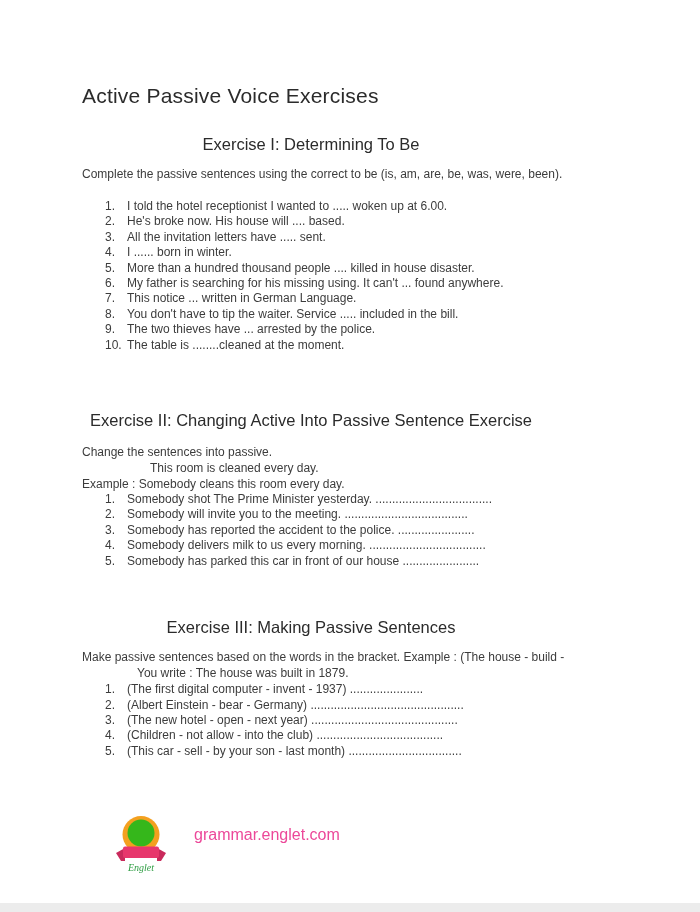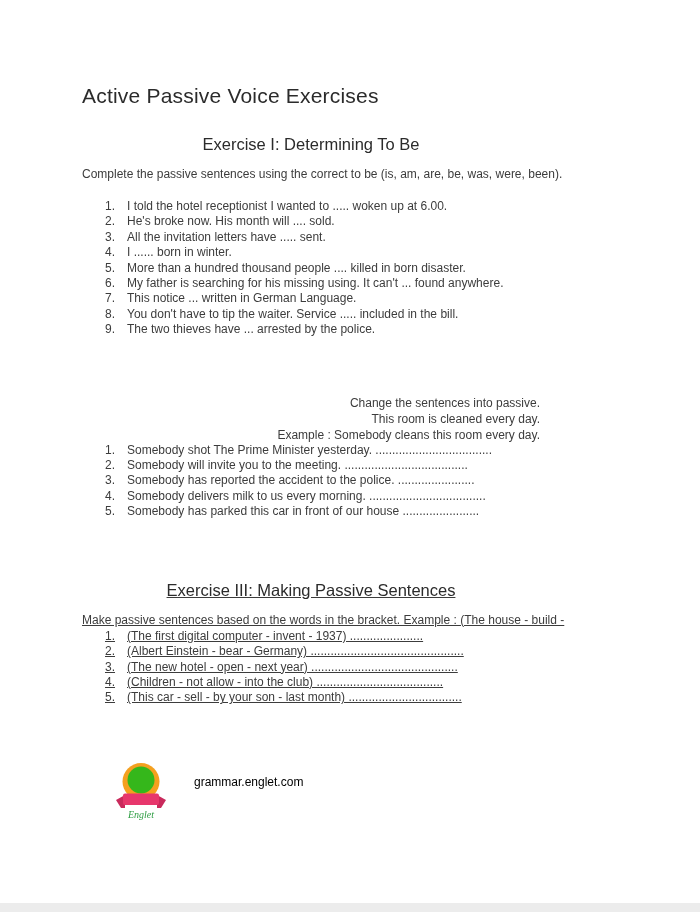--- a/index.html
+++ b/index.html
@@ -25,53 +25,53 @@
   }
   h2.section-heading {
     font-size: 16.5px; line-height: 20px;
     font-weight: 400; color: #2b2b2b;
     margin: 0 0 12px 0;
     white-space: nowrap;
     text-align: center;
   }
   p.intro-line {
     font-size: 12px; line-height: 16px;
-    margin: 0; white-space: nowrap; text-align: right;
+    margin: 0; white-space: nowrap;
   }
   p.first-intro { margin-bottom: 17px; }
   p.example-result-2 { padding-left: 68px; }
   p.example-result-3 { padding-left: 55px; }
   ol.num-list {
     list-style: none;
     margin: 0; padding: 0 0 0 23px;
     font-size: 12px;
   }
   ol.num-list li {
     display: flex;
     line-height: 15.4px;
     white-space: nowrap;
   }
   ol.num-list .marker { width: 22px; flex: none; }
   ol.num-list .item-text { flex: 1; }
   .section-2 { margin-top: 57px; }
   .section-2 h2 { margin-bottom: 14px; }
   .section-2 ol { margin-top: 0; }
-  .section-3 { margin-top: 60px; text-decoration: underline; }
+  .section-3 { margin-top: 48px; }
   .section-3 ol { margin-top: 1px; }
   .footer {
     margin-top: 57px;
     margin-left: 34px;
     display: flex;
     align-items: flex-start;
   }
   .logo { width: 50px; height: 58px; flex: none; }
   .site-text {
-    font-size: 12px; line-height: 14px;
+    font-size: 16px; line-height: 14px;
     margin-left: 28px; padding-top: 12px;
-    color: #000000;
+    color: #ec4899;
   }
   .bottom-strip {
     position: absolute;
     left: 0; bottom: 0;
     width: 700px; height: 9px;
     background: #ececec;
   }
 </style>
 </head>
 <body>
@@ -83,54 +83,59 @@
   <section class="section-1">
     <h2 class="section-heading">Exercise I: Determining To Be</h2>
     <p class="intro-line first-intro">Complete the passive sentences using the correct to be (is, am, are, be, was, were, been).</p>
     <ol class="num-list">
       <li>
           <span class="marker">1.</span>
           <span class="item-text">I told the hotel receptionist I wanted to ..... woken up at 6.00.</span>
         </li>
       <li>
           <span class="marker">2.</span>
-          <span class="item-text">He's broke now. His month will .... sold.</span>
+          <span class="item-text">He's broke now. His house will .... based.</span>
         </li>
       <li>
           <span class="marker">3.</span>
           <span class="item-text">All the invitation letters have ..... sent.</span>
         </li>
       <li>
           <span class="marker">4.</span>
           <span class="item-text">I ...... born in winter.</span>
         </li>
       <li>
           <span class="marker">5.</span>
-          <span class="item-text">More than a hundred thousand people .... killed in born disaster.</span>
+          <span class="item-text">More than a hundred thousand people .... killed in house disaster.</span>
         </li>
       <li>
           <span class="marker">6.</span>
           <span class="item-text">My father is searching for his missing using. It can't ... found anywhere.</span>
         </li>
       <li>
           <span class="marker">7.</span>
           <span class="item-text">This notice ... written in German Language.</span>
         </li>
       <li>
           <span class="marker">8.</span>
           <span class="item-text">You don't have to tip the waiter. Service ..... included in the bill.</span>
         </li>
       <li>
           <span class="marker">9.</span>
           <span class="item-text">The two thieves have ... arrested by the police.</span>
         </li>
+      <li>
+          <span class="marker">10.</span>
+          <span class="item-text">The table is ........cleaned at the moment.</span>
+        </li>
     </ol>
   </section>
 
   <section class="section-2">
+    <h2 class="section-heading">Exercise II: Changing Active Into Passive Sentence Exercise</h2>
     <p class="intro-line">Change the sentences into passive.</p>
     <p class="intro-line example-result-2">This room is cleaned every day.</p>
     <p class="intro-line">Example : Somebody cleans this room every day.</p>
     <ol class="num-list">
       <li>
           <span class="marker">1.</span>
           <span class="item-text">Somebody shot The Prime Minister yesterday. ...................................</span>
         </li>
       <li>
           <span class="marker">2.</span>
@@ -147,20 +152,21 @@
       <li>
           <span class="marker">5.</span>
           <span class="item-text">Somebody has parked this car in front of our house .......................</span>
         </li>
     </ol>
   </section>
 
   <section class="section-3">
     <h2 class="section-heading">Exercise III: Making Passive Sentences</h2>
     <p class="intro-line">Make passive sentences based on the words in the bracket. Example :  (The house - build -</p>
+    <p class="intro-line example-result-3">You write :  The house was built in 1879.</p>
     <ol class="num-list">
       <li>
           <span class="marker">1.</span>
           <span class="item-text">(The first digital computer - invent - 1937) ......................</span>
         </li>
       <li>
           <span class="marker">2.</span>
           <span class="item-text">(Albert Einstein - bear - Germany) ..............................................</span>
         </li>
       <li>

